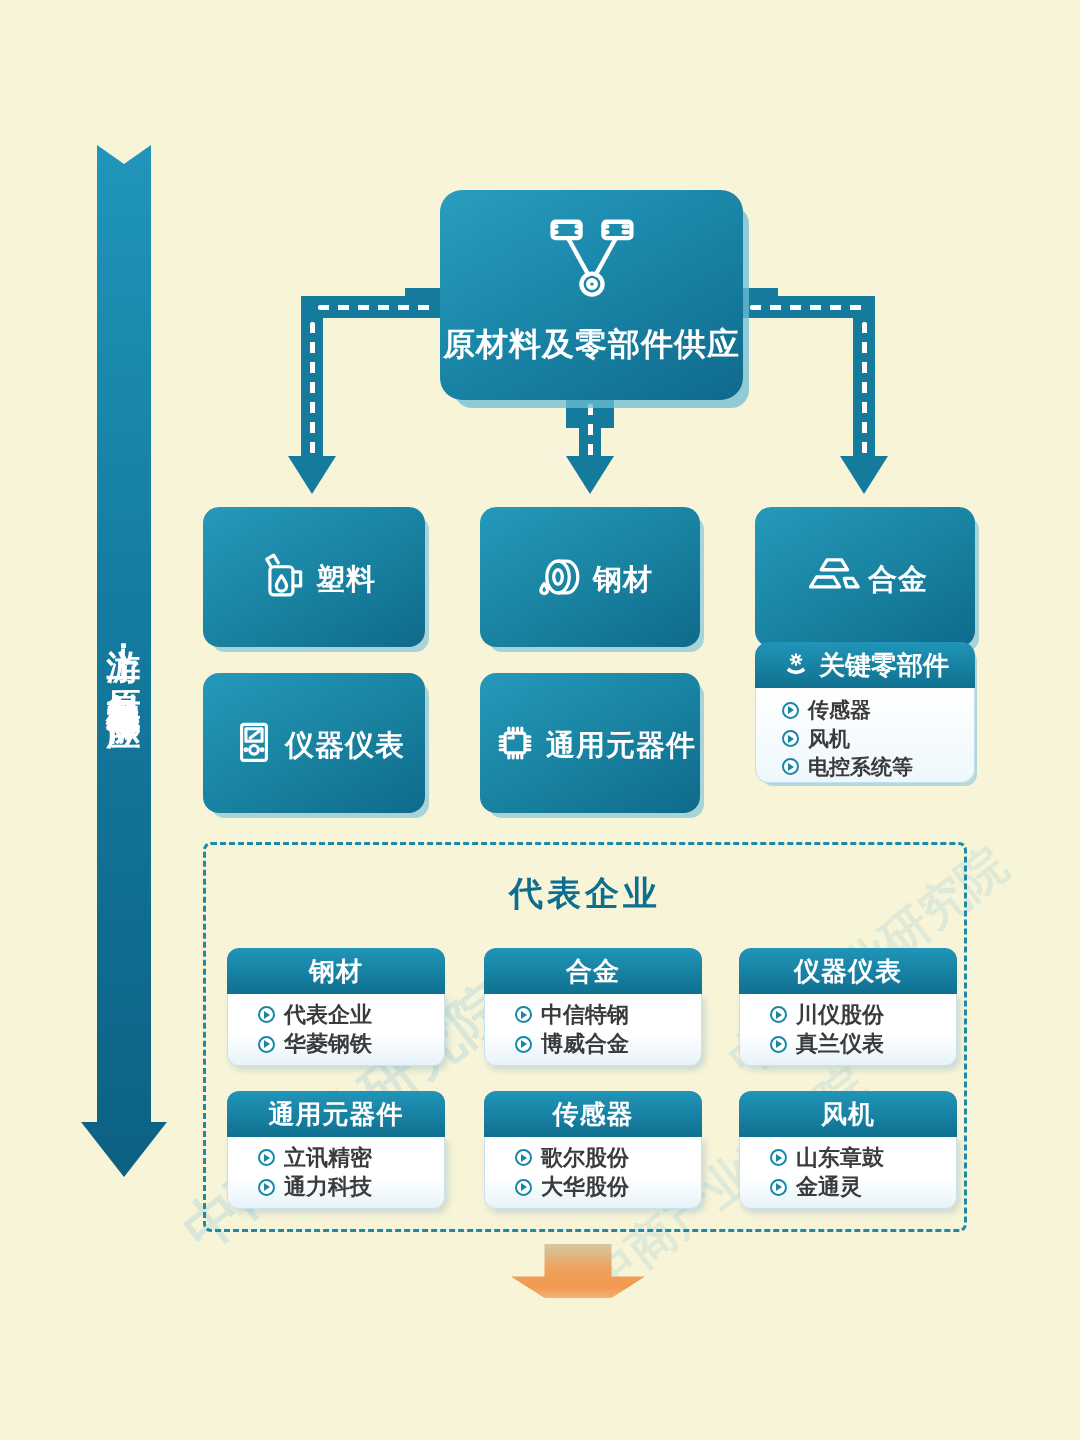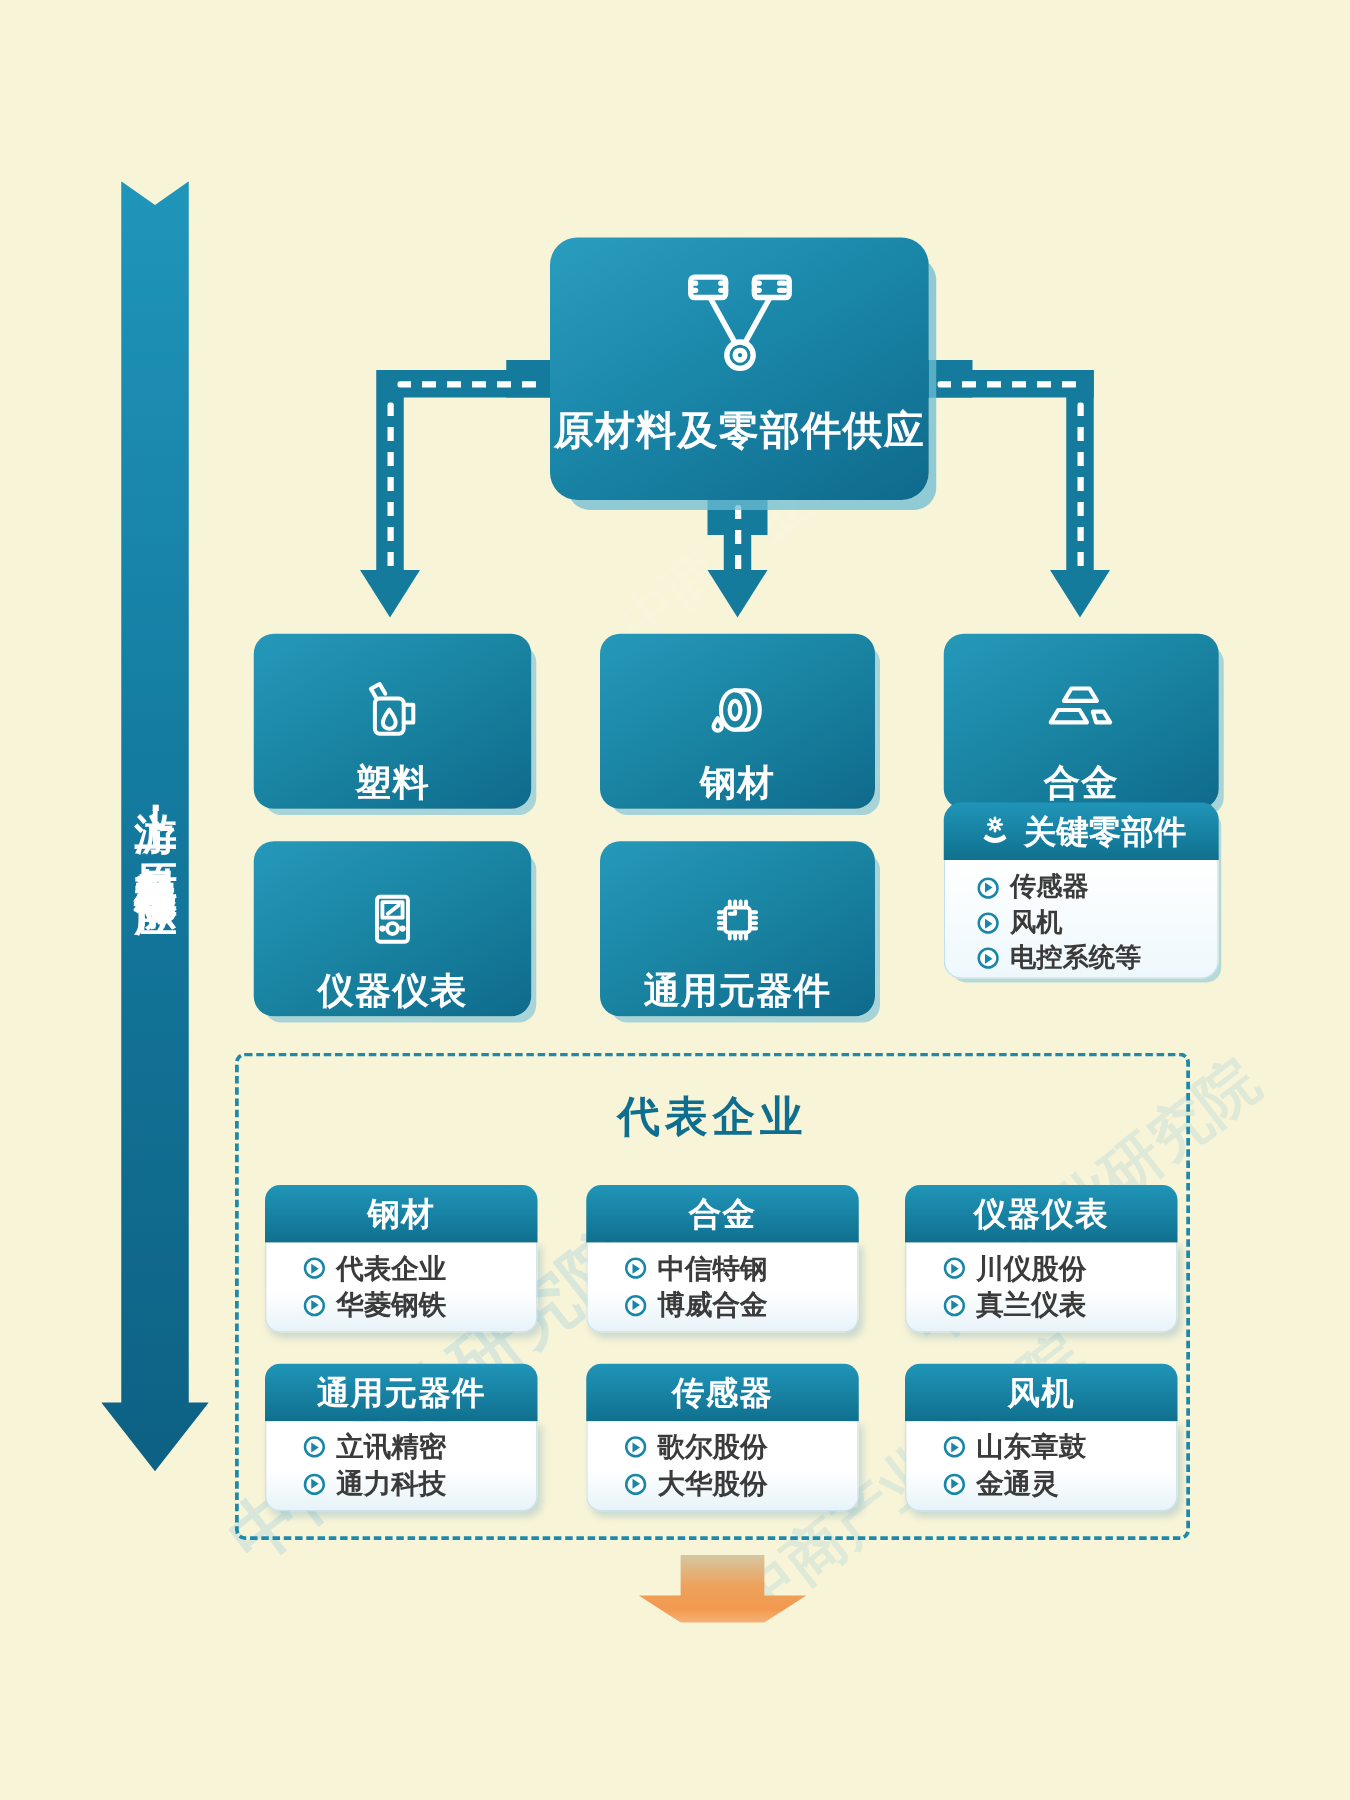--- a/index.html
+++ b/index.html
@@ -37,40 +37,40 @@
     box-shadow:10px 12px 0 -4px rgba(110,190,212,.75);
     display:flex;flex-direction:column;align-items:center;justify-content:center;
   }
   .top-node svg{margin-top:-8px;}
   .top-label{color:#fff;font-size:32px;font-weight:700;letter-spacing:1px;margin-top:12px;}
   
   .cat{
     position:absolute;width:220px;height:140px;border-radius:16px;
     background:linear-gradient(150deg,#2599bb 0%,#18819f 55%,#0f6a8c 100%);
     box-shadow:6px 7px 0 -2px rgba(125,195,215,.65);
-    display:flex;flex-direction:column;align-items:center;justify-content:flex-end;
+    display:flex;align-items:center;justify-content:center;
   }
   .cat-label{color:#fff;font-size:29px;font-weight:700;letter-spacing:1px;margin-top:6px;}
   
   .keyparts{position:absolute;left:755px;top:642px;width:220px;height:141px;
     border-radius:14px;box-shadow:4px 5px 0 -2px rgba(125,195,215,.55);}
   .kp-header{height:46px;border-radius:14px 14px 0 0;
     background:linear-gradient(180deg,#2095b8 0%,#10708f 100%);
     display:flex;align-items:center;justify-content:center;gap:8px;
     color:#fff;font-size:26px;font-weight:700;}
   .kp-body{height:95px;box-sizing:border-box;border:1px solid #bfe0ee;border-top:none;
     border-radius:0 0 14px 14px;background:linear-gradient(180deg,#ffffff 0%,#eef8fc 100%);
     padding:7px 0 0 26px;display:flex;flex-direction:column;justify-content:space-evenly;}
   .li{display:flex;align-items:center;gap:9px;color:#3b3b3b;font-size:21px;font-weight:700;line-height:26px;}
   .bullet{flex:0 0 17px;width:17px;height:17px;border:2px solid #1886a8;border-radius:50%;
     box-sizing:border-box;position:relative;background:#fff;}
   .bullet::after{content:"";position:absolute;left:4px;top:2.5px;width:0;height:0;
     border-left:6px solid #1886a8;border-top:4px solid transparent;border-bottom:4px solid transparent;}
   
-  .rep-box{position:absolute;left:188px;top:842px;width:764px;height:390px;
+  .rep-box{position:absolute;left:203px;top:842px;width:764px;height:390px;
     border:3px dashed #1d89ab;border-radius:8px;box-sizing:border-box;}
   .rep-title{position:absolute;left:0;top:26px;width:100%;text-align:center;
     color:#0e6e90;font-size:34px;font-weight:700;letter-spacing:4px;}
   .card{position:absolute;width:218px;border-radius:12px;}
   .card-header{height:46px;border-radius:12px 12px 0 0;
     background:linear-gradient(180deg,#2095b8 0%,#10708f 100%);
     display:flex;align-items:center;justify-content:center;
     color:#fff;font-size:26px;font-weight:700;letter-spacing:1px;}
   .card-body{height:72px;box-sizing:border-box;border:1px solid #c8e2ee;border-top:none;
     border-radius:0 0 12px 12px;background:linear-gradient(180deg,#ffffff 55%,#e7f3f9 100%);

